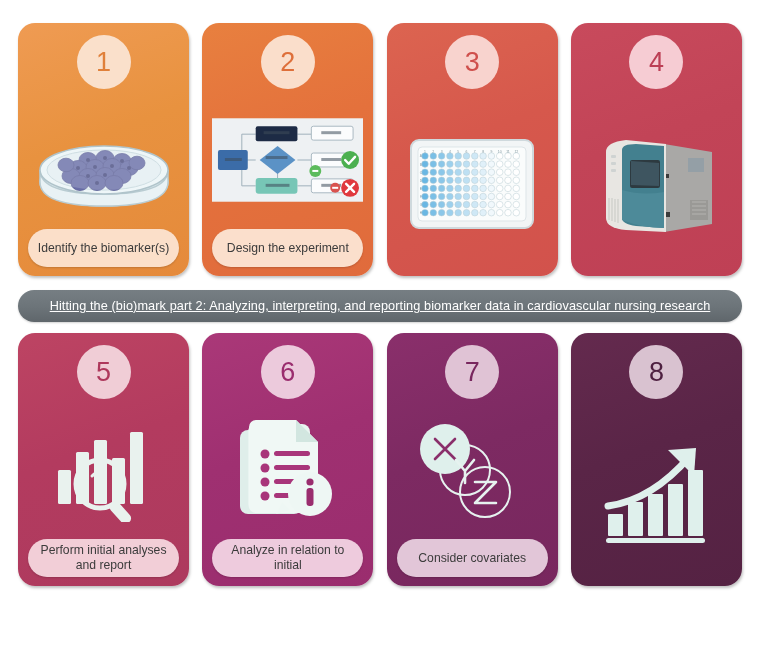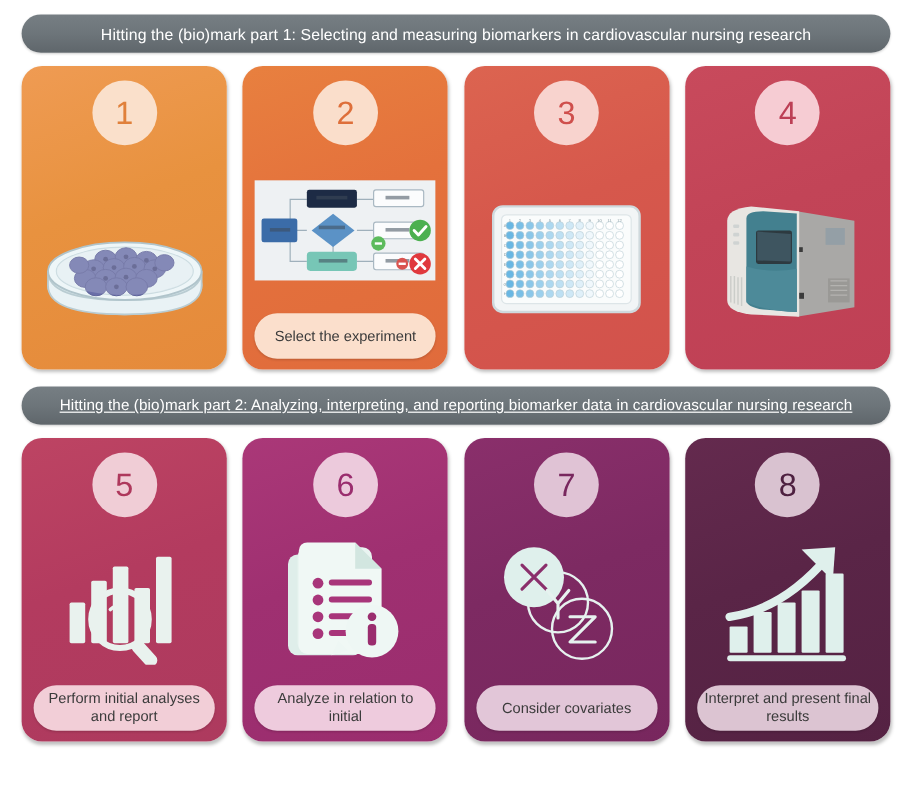--- a/index.html
+++ b/index.html
@@ -115,21 +115,20 @@
 
   .gap { height: 14px; }
   .top-pad { padding-top: 12px; }
 </style>
 </head>
 <body>
 
 <div class="page">
 
   <div class="top-pad">
-    <div class="section-header">Hitting the (bio)mark part 1: Selecting and measuring biomarkers in cardiovascular nursing research</div>
 
     <div class="row">
 
       <div class="card c1">
         <div class="badge b1">1</div>
         <div class="art">
           <svg width="142" height="104" viewBox="0 0 142 104">
             <ellipse cx="71" cy="74" rx="64" ry="24" fill="#d7e6ea" stroke="#b9ccd2" stroke-width="1.5"></ellipse>
             <path d="M7 62 Q7 86 71 86 Q135 86 135 62 L135 74 Q135 98 71 98 Q7 98 7 74 Z" fill="#e9f2f5" stroke="#b9ccd2" stroke-width="1.5"></path>
             <ellipse cx="71" cy="62" rx="64" ry="24" fill="#eef6f8" stroke="#b0c4cb" stroke-width="1.6"></ellipse>
@@ -160,20 +159,21 @@
                 <circle cx="62" cy="59" r="2"></circle>
                 <circle cx="79" cy="58" r="2"></circle>
               <circle cx="96" cy="60" r="2"></circle>
                 <circle cx="55" cy="68" r="2"></circle>
                 <circle cx="72" cy="67" r="2"></circle>
               <circle cx="64" cy="75" r="2"></circle>
             </g>
             <ellipse cx="71" cy="62" rx="57" ry="20" fill="rgba(255,255,255,0.18)"></ellipse>
           </svg>
         </div>
+        <div class="label l1">Identify the biomarker(s)</div>
       </div>
 
       <div class="card c2">
         <div class="badge b2">2</div>
         <div class="art">
           <svg width="152" height="100" viewBox="0 0 152 100">
             <rect x="0" y="8" width="152" height="84" fill="#eef1f3"></rect>
             <g stroke="#9fb0bb" stroke-width="1" fill="none">
               <path d="M30 50 L30 24 L44 24"></path>
                 <path d="M30 50 L30 76 L44 76"></path>
@@ -205,21 +205,21 @@
             <circle cx="104" cy="61" r="6" fill="#5cbb5c"></circle>
             <rect x="101" y="60" width="6" height="2" fill="#fff"></rect>
             <circle cx="139" cy="50" r="9" fill="#4cb050"></circle>
             <path d="M134 50 l3.6 3.8 6.4 -7" stroke="#fff" stroke-width="2.4" fill="none" stroke-linecap="round" stroke-linejoin="round"></path>
             <circle cx="139" cy="78" r="9" fill="#e0393e"></circle>
             <path d="M135 74 l8 8 M143 74 l-8 8" stroke="#fff" stroke-width="2.4" stroke-linecap="round"></path>
             <circle cx="124" cy="78" r="5" fill="#d9534f"></circle>
             <rect x="121" y="77" width="6" height="2" fill="#fff"></rect>
           </svg>
         </div>
-        <div class="label l2">Select the experiment</div>
+        <div class="label l2">Design the experiment</div>
       </div>
 
       <div class="card c3">
         <div class="badge b3">3</div>
         <div class="art">
           <svg width="126" height="96" viewBox="0 0 126 96">
             <rect x="2" y="4" width="122" height="88" rx="8" fill="#f2f5f6" stroke="#cfd9dd" stroke-width="2"></rect>
             <rect x="9" y="11" width="108" height="74" rx="4" fill="#fafcfc" stroke="#dde5e8"></rect>
             <g id="wells">
                 <text x="16" y="17" font-size="3.4" fill="#7f949c" text-anchor="middle" font-family="&quot;Liberation Sans&quot;, sans-serif">1</text>
@@ -461,19 +461,18 @@
               <rect x="30" y="62" width="15" height="34" rx="1"></rect>
               <rect x="50" y="54" width="15" height="42" rx="1"></rect>
               <rect x="70" y="44" width="15" height="52" rx="1"></rect>
               <rect x="90" y="30" width="15" height="66" rx="1"></rect>
               <rect x="8" y="98" width="99" height="5" rx="2.5"></rect>
             </g>
             <path d="M10 66 C40 62 68 44 92 16" stroke="#dff0ec" stroke-width="7" fill="none" stroke-linecap="round"></path>
             <path d="M70 10 L98 8 L96 36 Z" fill="#dff0ec"></path>
           </svg>
         </div>
-        <div class="label l8">Interpret and present final results</div>
       </div>
 
     </div>
   </div>
 
 </div>
 
 </body></html>

